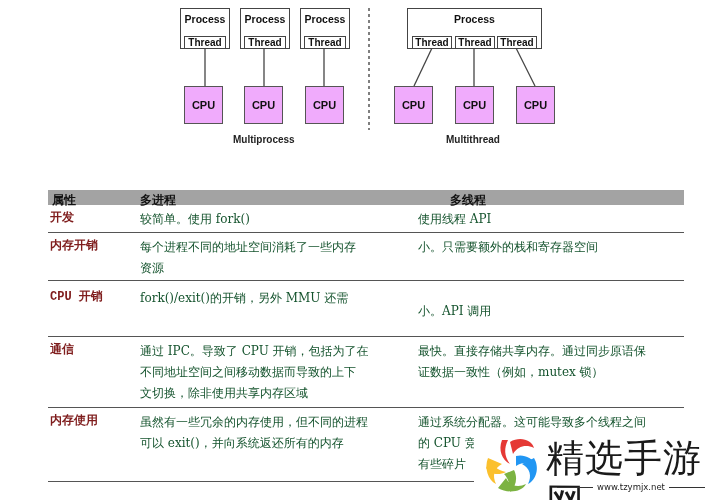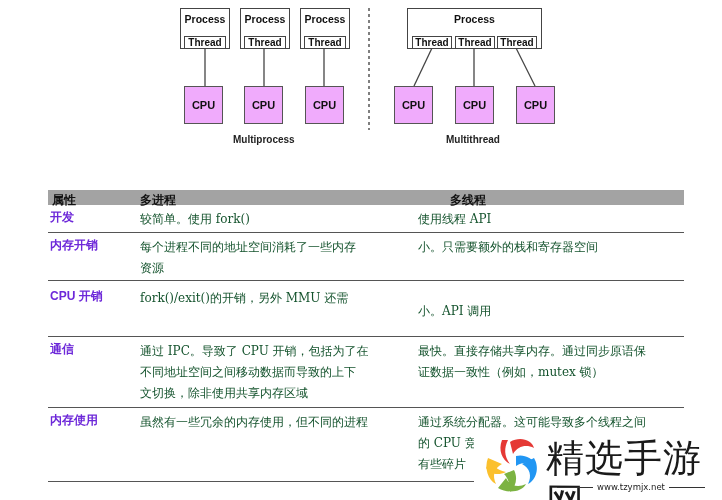--- a/index.html
+++ b/index.html
@@ -23,22 +23,22 @@
          font-size:11px; color:#111; }
   .caption { position:absolute; top:134px; font-family:"Liberation Sans","DejaVu Sans",sans-serif;
              font-weight:bold; font-size:10px; color:#222; }
 
   
   .table { position:absolute; left:48px; top:190px; width:636px; }
   .thead { position:relative; height:15px; background:#a3a3a3; }
   .th { position:absolute; top:2px; font-family:"DejaVu Sans","Liberation Sans",sans-serif;
         font-weight:bold; font-size:12px; color:#111; }
   .row { position:relative; border-bottom:1.5px solid #555; }
-  .cell-attr { position:absolute; left:2px; top:4px; font-family:Liberation Sans, sans-serif;
-               font-weight:bold; font-size:12px; color:#6d28d9; }
+  .cell-attr { position:absolute; left:2px; top:4px; font-family:Liberation Mono, monospace;
+               font-weight:bold; font-size:12px; color:#7f1d1d; }
   .cell-mp, .cell-mt { position:absolute; top:4px; font-size:12px; line-height:21px; color:#14532d; }
   .cell-mp { left:92px; width:270px; }
   .cell-mt { left:370px; width:262px; }
   .cell-mp div, .cell-mt div { white-space:nowrap; }
 
   
   .wm { position:absolute; left:474px; top:432px; width:248px; height:68px; background:#fff; }
   .wm-logo { position:absolute; left:6px; top:2px; }
   .wm-title { position:absolute; left:72px; top:4px; font-family:"DejaVu Sans","Liberation Sans",sans-serif;
               font-size:38px; letter-spacing:1px; color:#1a1a1a; line-height:44px; }
@@ -145,20 +145,21 @@
     <div class="cell-mt">
       <div>最快。直接存储共享内存。通过同步原语保</div>
       <div>证数据一致性（例如，mutex 锁）</div>
     </div>
   </div>
 
   <div class="row" style="height:73px;">
     <span class="cell-attr">内存使用</span>
     <div class="cell-mp">
       <div>虽然有一些冗余的内存使用，但不同的进程</div>
+      <div>可以 exit()，并向系统返还所有的内存</div>
     </div>
     <div class="cell-mt">
       <div>通过系统分配器。这可能导致多个线程之间</div>
       <div>的 CPU 竞</div>
       <div>有些碎片</div>
     </div>
   </div>
 </div>
 
 <div class="wm">

